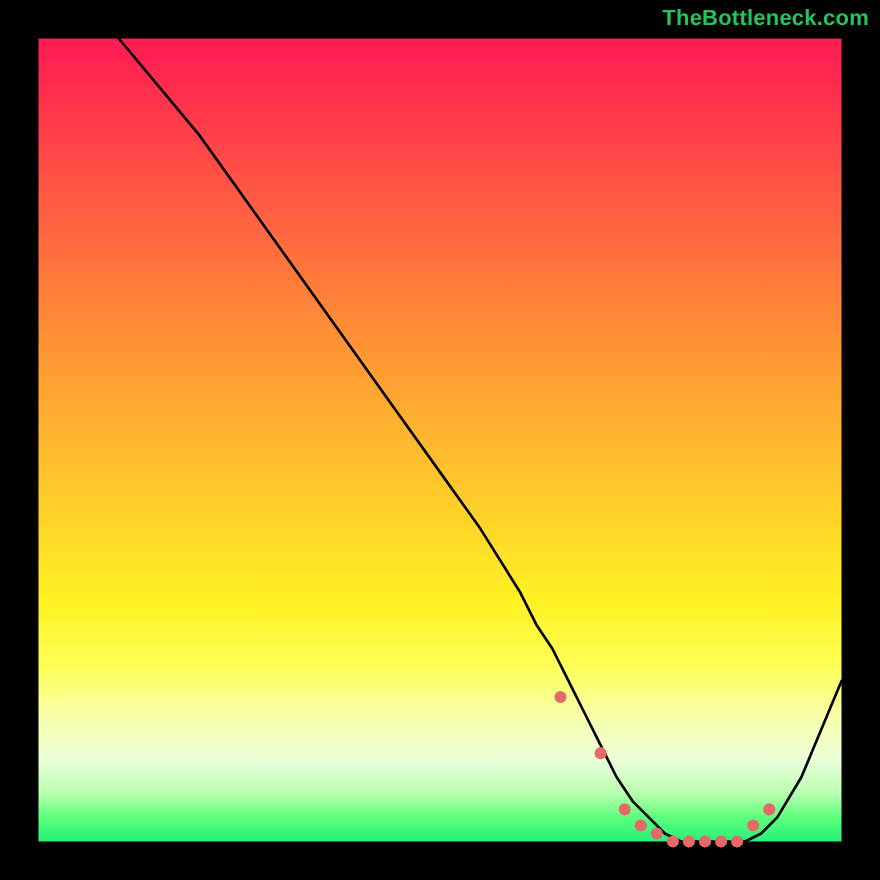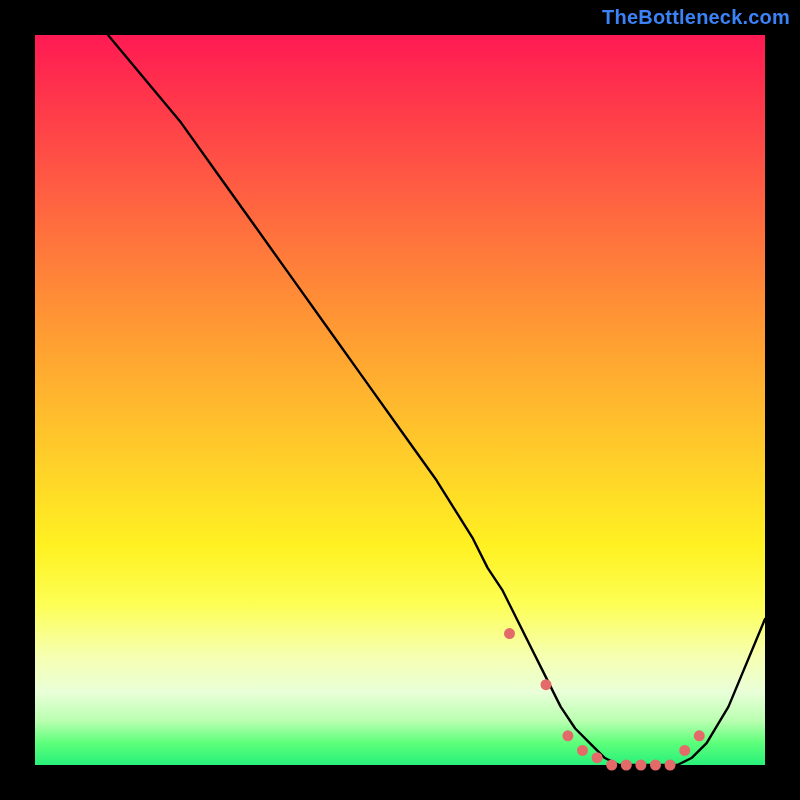--- a/index.html
+++ b/index.html
@@ -36,21 +36,21 @@
       #f6ffb0 85%,
       #e9ffd8 90%,
       #b9ffb0 94%,
       #5cff7a 97%,
       #28f07a 100%);
   }
   .credit {
     position: absolute;
     top: 6px;
     right: 10px;
-    color: #3b82f6;
+    color: #22c55e;
     font-size: 20px;
     font-weight: 600;
     letter-spacing: 0.2px;
     user-select: none;
   }
   svg.curve {
     position: absolute;
     left: 0;
     top: 0;
     width: 730px;

